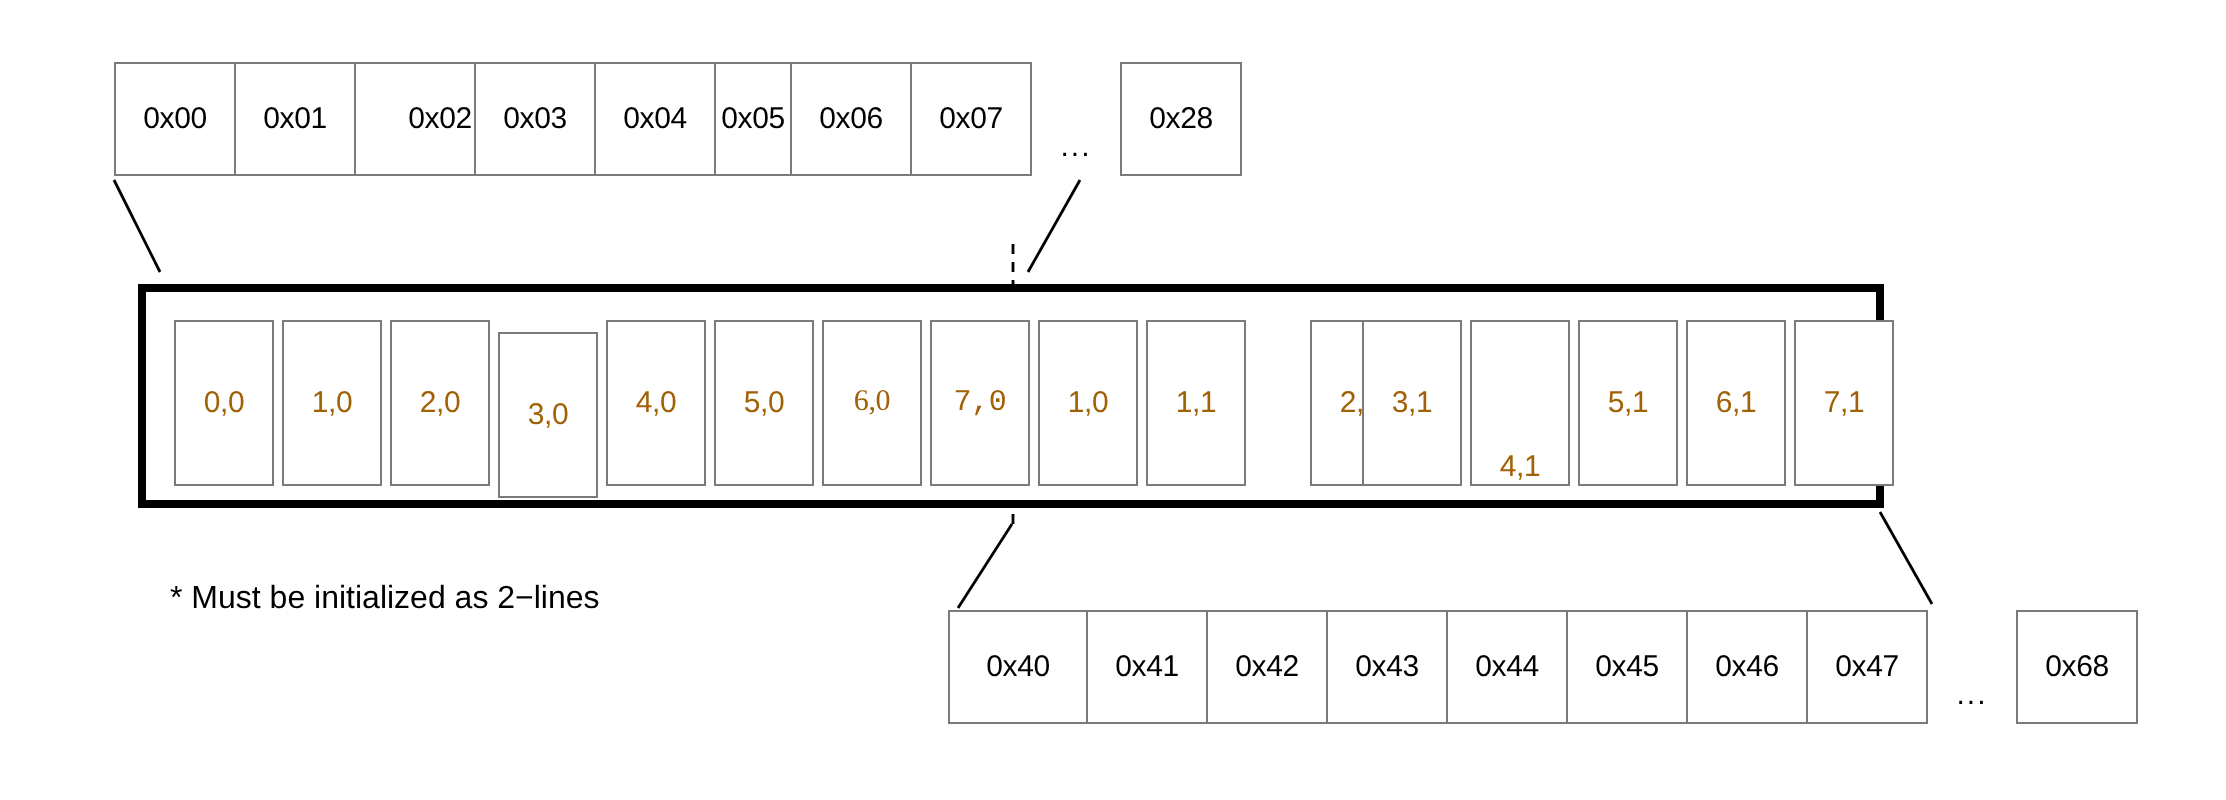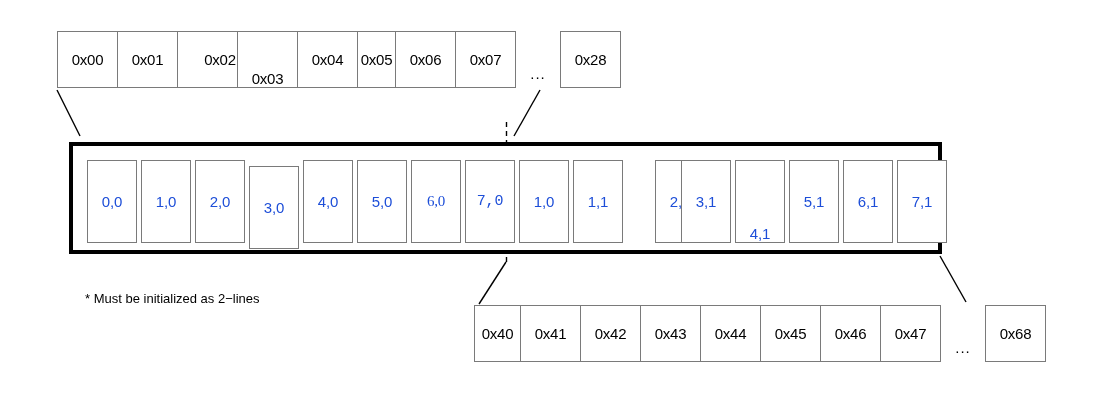--- a/index.html
+++ b/index.html
@@ -58,21 +58,21 @@
   }
   .slot {
     position: absolute;
     box-sizing: border-box;
     border: 1px solid #7a7a7a;
     background: #ffffff;
     display: flex;
     align-items: center;
     justify-content: center;
     font-size: 15px;
-    color: #1d4ed8;
+    color: #a16207;
     letter-spacing: -0.2px;
   }
 
   
   .leader {
     position: absolute;
     overflow: visible;
     pointer-events: none;
   }
   .leader line {
@@ -87,41 +87,41 @@
   }
   #split-dashed line {
     stroke: #000000;
     stroke-width: 1.4;
     stroke-dasharray: 5 4;
   }
 
   
   #footnote {
     position: absolute;
-    font-size: 13px;
+    font-size: 16px;
     color: #000000;
     white-space: nowrap;
   }
 </style>
 </head>
 <body>
 
 <div id="canvas">
 
   <div class="addr-row" id="top-row" style="left:57px; top:31px; height:57px;">
     <div class="addr-cell" style="width:61px;">
         <span>0x00</span>
       </div>
     <div class="addr-cell" style="width:61px;">
         <span>0x01</span>
       </div>
     <div class="addr-cell" style="width:61px;padding-left:25px;">
         <span>0x02</span>
       </div>
-    <div class="addr-cell" style="width:61px;align-items:flex-end;">
+    <div class="addr-cell" style="width:61px;">
         <span>0x03</span>
       </div>
     <div class="addr-cell" style="width:61px;">
         <span>0x04</span>
       </div>
     <div class="addr-cell" style="width:39px;">
         <span>0x05</span>
       </div>
     <div class="addr-cell" style="width:61px;">
         <span>0x06</span>
@@ -196,21 +196,21 @@
   </div>
 
   <svg class="leader" style="left:0; top:0; width:1113px; height:400px;">
     <line x1="506" y1="262" x2="479" y2="304"></line>
     <line x1="940" y1="256" x2="966" y2="302"></line>
   </svg>
 
   <div id="footnote" style="left:85px; top:291px;">* Must be initialized as 2−lines</div>
 
   <div class="addr-row" id="bottom-row" style="left:474px; top:305px; height:57px;">
-    <div class="addr-cell" style="width:47px;">
+    <div class="addr-cell" style="width:70px;">
         <span>0x40</span>
       </div>
     <div class="addr-cell" style="width:61px;">
         <span>0x41</span>
       </div>
     <div class="addr-cell" style="width:61px;">
         <span>0x42</span>
       </div>
     <div class="addr-cell" style="width:61px;">
         <span>0x43</span>

